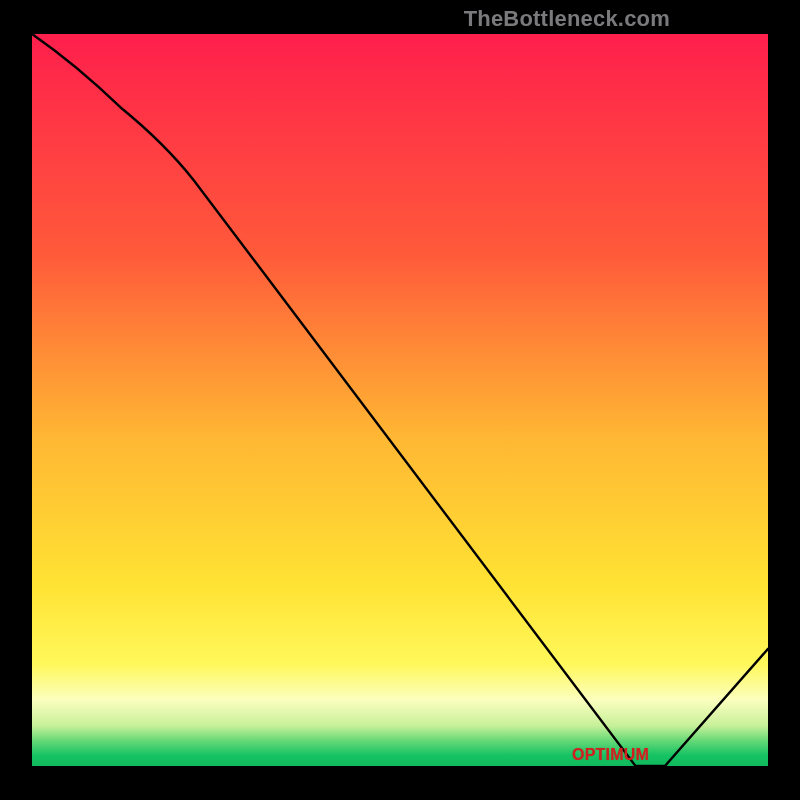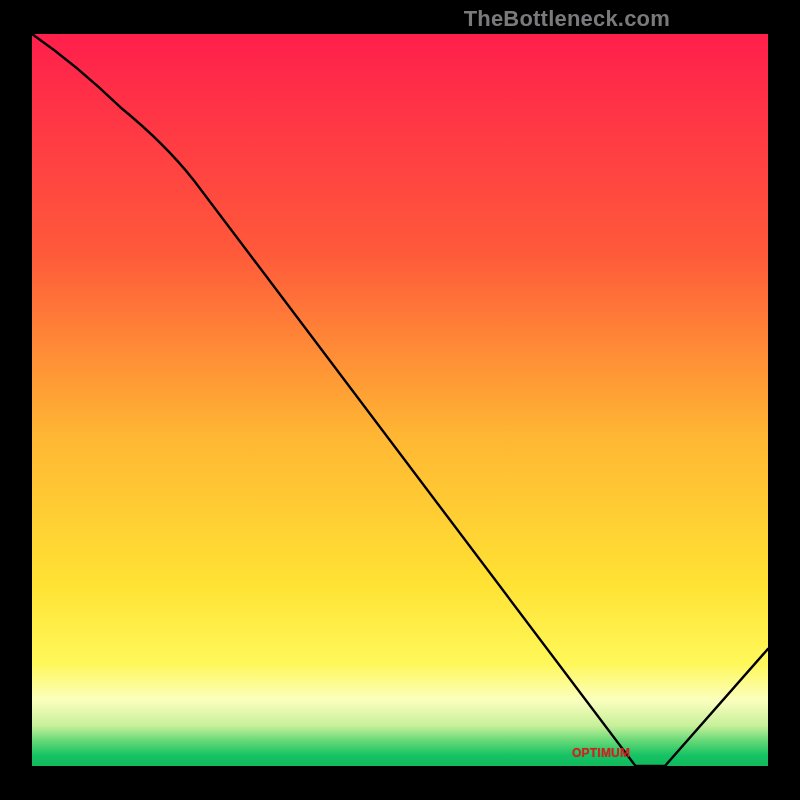--- a/index.html
+++ b/index.html
@@ -34,21 +34,21 @@
     height: 732px;
     background: #000;
   }
   .plot svg {
     display: block;
     width: 100%;
     height: 100%;
   }
   .optimal-label {
     position: absolute;
-    font-size: 12px;
+    font-size: 16px;
     font-weight: 700;
     color: #d0201f;
     letter-spacing: 0.2px;
     text-shadow: 0 0 1px rgba(208,32,31,0.6);
     pointer-events: none;
   }
 </style>
 </head>
 <body>
 

